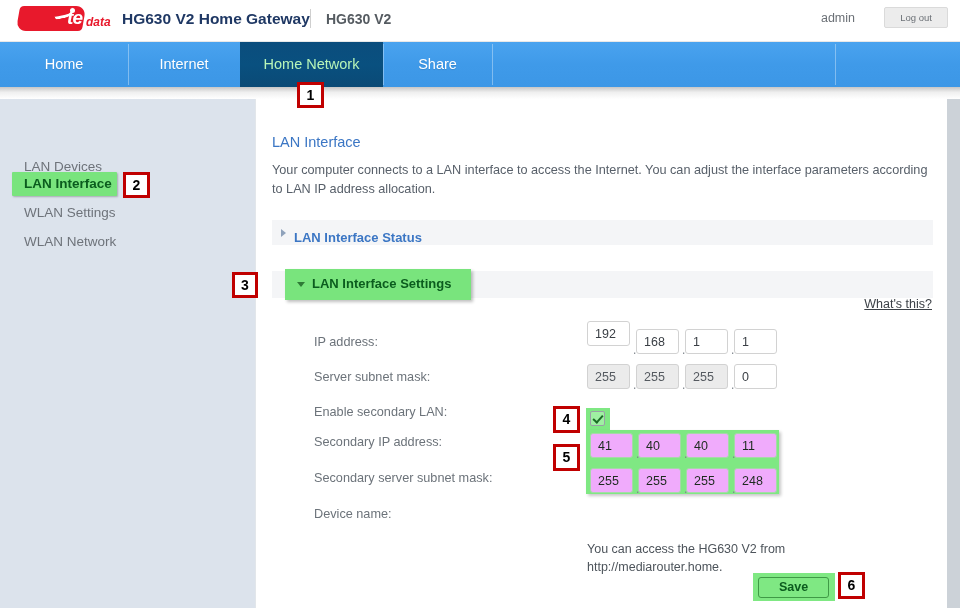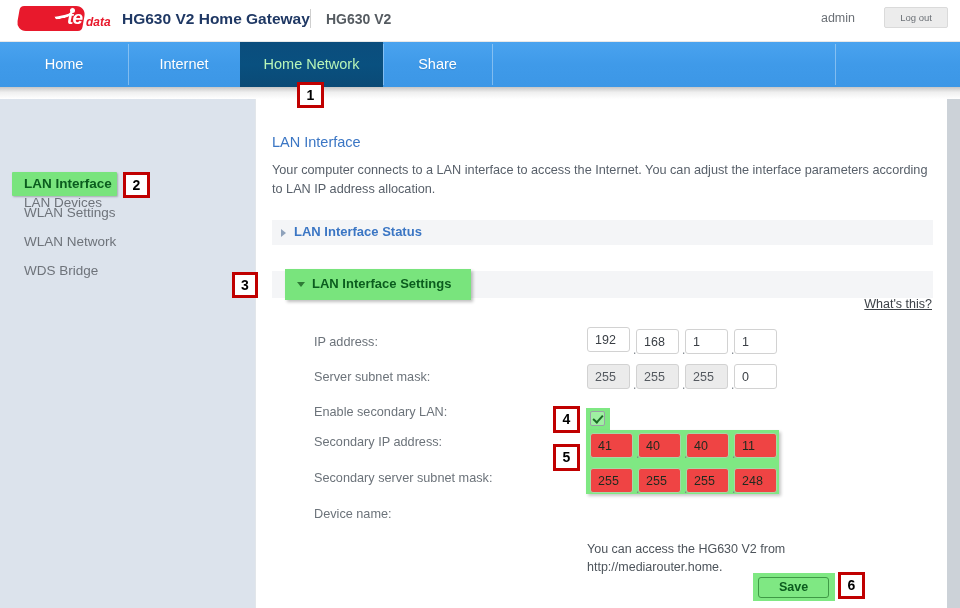--- a/index.html
+++ b/index.html
@@ -177,21 +177,21 @@
     cursor: pointer;
   }
   .sect-collapsed .tri {
     position: absolute; left: 9px; top: 9px;
     width: 0; height: 0;
     border-left: 5px solid #8fa2bb;
     border-top: 4px solid transparent;
     border-bottom: 4px solid transparent;
   }
   .sect-collapsed .lbl {
-    position: absolute; left: 22px; top: 4px;
+    position: absolute; left: 22px; top: 10px;
     color: #3b76c4; font-size: 13px; font-weight: bold;
   }
 
   .sect-open-bg {
     position: absolute; left: 16px; top: 172px;
     width: 661px; height: 27px;
     background: #f4f5f7;
   }
   .sect-open {
     position: absolute; left: 29px; top: 170px;
@@ -230,21 +230,21 @@
     width: 43px; height: 25px;
     border: 1px solid #d2d2d2;
     border-radius: 3px;
     background: #ffffff;
     color: #3a3f45; font-size: 12.5px;
     line-height: 23px; text-indent: 5px;
     outline: none;
     font-family: "Liberation Sans", sans-serif;
   }
   .ipbox.disabled { background: #ebebeb; color: #555a60; }
-  .ipbox.hl { background: #ef4444; border-color: #a6d8a8; color: #1d2b1f; }
+  .ipbox.hl { background: #f0abfc; border-color: #a6d8a8; color: #1d2b1f; }
   .dot {
     position: absolute;
     color: #7e858c; font-size: 12px;
   }
 
   .chk {
     position: absolute; left: 590px; top: 411px;
     width: 15px; height: 15px;
     border: 1px solid #9aa0a6;
     border-radius: 2px;
@@ -347,25 +347,24 @@
     <div class="nav-item" style="left:383px; width:109px;">Share</div>
     <div class="nav-divider" style="left:492px;"></div>
     <div class="nav-divider" style="left:835px;"></div>
   </div>
   <div class="navshadow"></div>
 
   <div class="page-wrap">
 
     <div class="sidebar-gap"></div>
     <div class="sidebar">
-      <div class="side-item" style="top:56px;margin-top:36px;">LAN Devices</div>
+      <div class="side-item" style="top:56px;">LAN Devices</div>
       <div class="side-item active" style="top:73px;">LAN Interface</div>
       <div class="side-item" style="top:102px;">WLAN Settings</div>
       <div class="side-item" style="top:131px;">WLAN Network</div>
-      <div class="side-item" style="top:160px;">WDS Bridge</div>
     </div>
 
     <div class="content">
 
       <div class="page-title">LAN Interface</div>
       <div class="page-desc">Your computer connects to a LAN interface to access the Internet. You can adjust the interface parameters according to LAN IP address allocation.</div>
 
       <div class="sect-collapsed">
         <span class="tri"></span>
         <span class="lbl">LAN Interface Status</span>
@@ -379,21 +378,21 @@
 
       <div class="whats-this">What's this?</div>
 
       <div class="f-label" style="top:236px;">IP address:</div>
       <div class="f-label" style="top:271px;">Server subnet mask:</div>
       <div class="f-label" style="top:306px;">Enable secondary LAN:</div>
       <div class="f-label" style="top:336px;">Secondary IP address:</div>
       <div class="f-label" style="top:372px;">Secondary server subnet mask:</div>
       <div class="f-label" style="top:408px;">Device name:</div>
 
-      <input class="ipbox" style="left: 331px; top: 228px;" value="192">
+      <input class="ipbox" style="left: 331px; top: 222px;" value="192">
       <span class="dot" style="left:377px; top:244px;">.</span>
       <input class="ipbox" style="left: 380px; top: 230px;" value="168">
       <span class="dot" style="left:426px; top:244px;">.</span>
       <input class="ipbox" style="left: 429px; top: 230px;" value="1">
       <span class="dot" style="left:475px; top:244px;">.</span>
       <input class="ipbox" style="left: 478px; top: 230px;" value="1">
 
       <input class="ipbox disabled" style="left: 331px; top: 265px;" value="255">
       <span class="dot" style="left:377px; top:279px;">.</span>
       <input class="ipbox disabled" style="left: 380px; top: 265px;" value="255">

